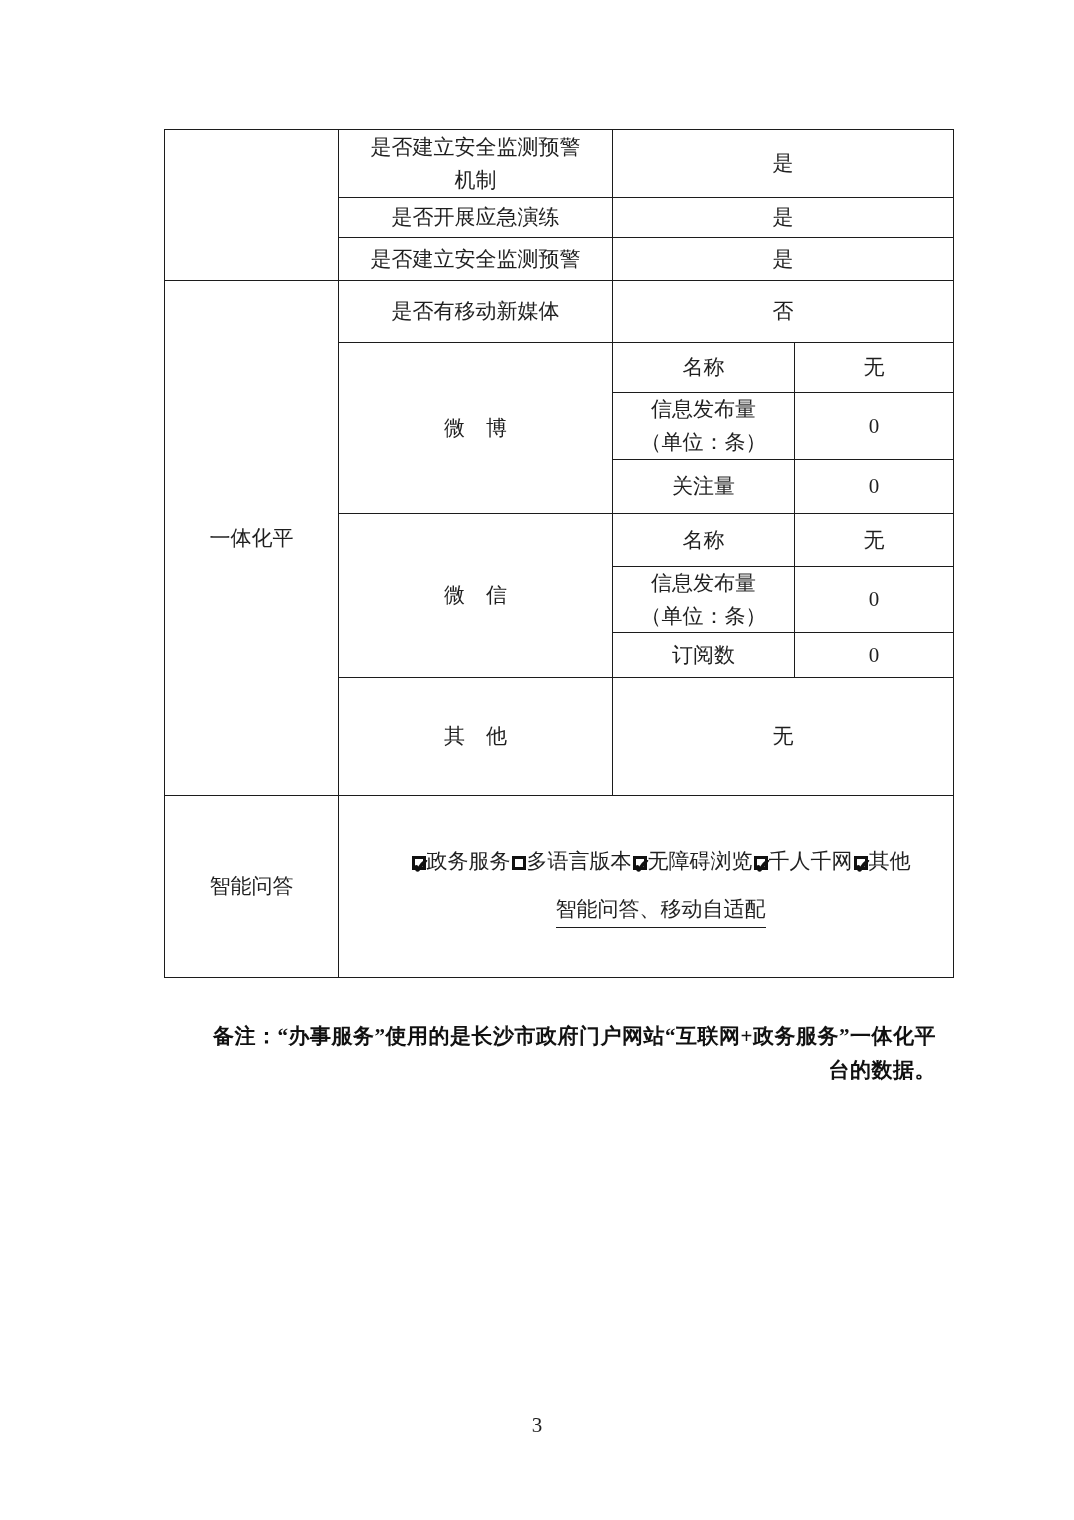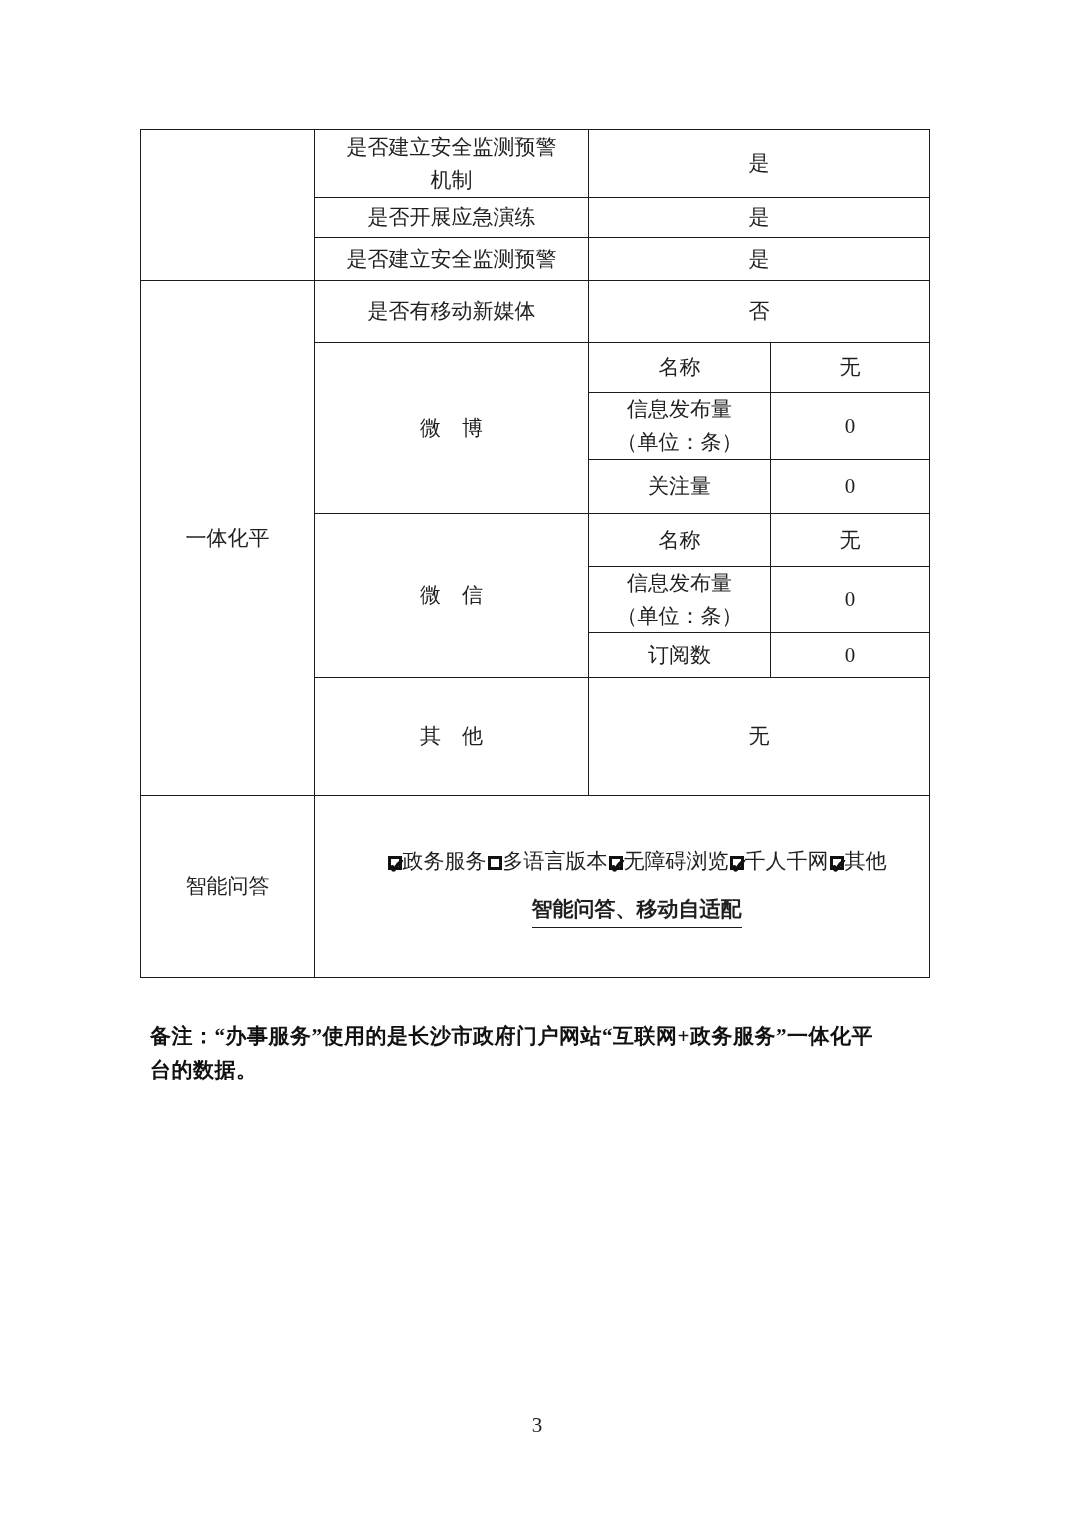--- a/index.html
+++ b/index.html
@@ -10,21 +10,21 @@
   }
   .page {
     position: relative;
     width: 1074px;
     height: 1520px;
     background: #ffffff;
     overflow: hidden;
   }
   table.report {
     position: absolute;
-    left: 140px;
+    left: 164px;
     top: 129px;
     border-collapse: collapse;
     table-layout: fixed;
     width: 789px;
   }
   table.report td {
     border: 1.6px solid #1c1c1c;
     text-align: center;
     vertical-align: middle;
     font-size: 21px;
@@ -56,34 +56,33 @@
     top: -8px;
     font-size: 20px;
     font-weight: bold;
     color: #111;
   }
   .underline-line {
     display: inline-block;
     border-bottom: 1.8px solid #1c1c1c;
     padding-bottom: 2px;
     margin-top: 15px;
-    font-weight: bold;
   }
   .note {
     position: absolute;
     left: 150px;
     top: 1019px;
     width: 786px;
     font-weight: bold;
     font-size: 21px;
     line-height: 1.62;
     letter-spacing: 0.5px;
     color: #111;
   }
-  .note div { display: block; }
+  .note div { display: block; text-align: right; }
   .page-number {
     position: absolute;
     top: 1413px;
     left: 0;
     width: 100%;
     text-align: center;
     font-size: 21px;
     color: #1f1f1f;
   }
 </style>

